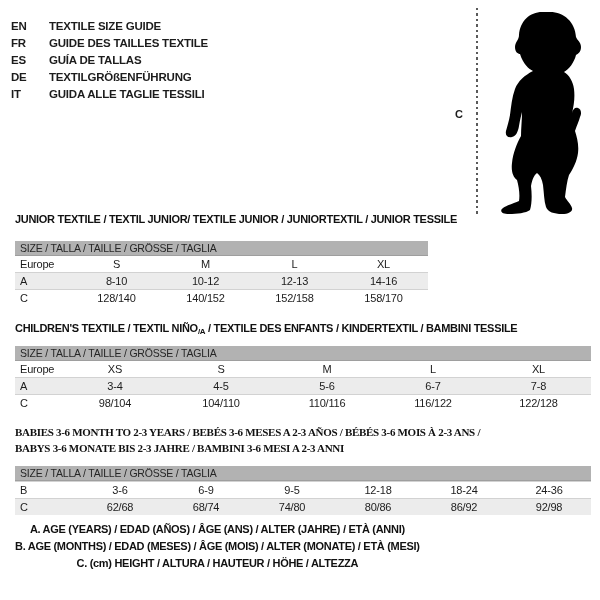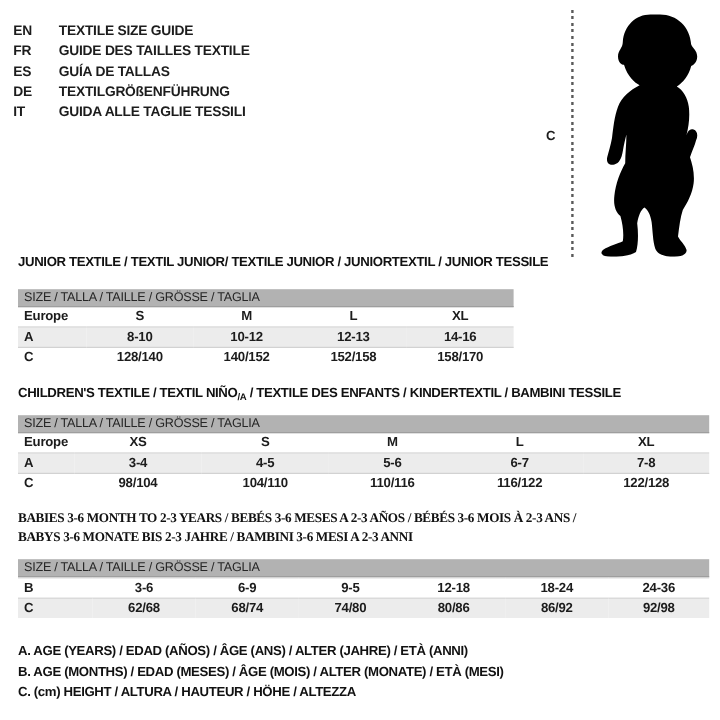--- a/index.html
+++ b/index.html
@@ -19,21 +19,21 @@
   .dotline{width:2px;
     background:repeating-linear-gradient(to bottom,#5a5a5a 0 2.5px,transparent 2.5px 5.5px);}
   .c-label{font-weight:bold;font-size:11px;}
 
   
   .sec-title{font-weight:bold;font-size:11px;letter-spacing:-0.3px;white-space:nowrap;color:#111;}
   .sec-title .sub{font-size:8px;vertical-align:-2px;}
   .size-bar{background:#b2b2b2;height:14px;line-height:14px;font-size:10.5px;
     letter-spacing:-0.2px;padding-left:5px;color:#262626;border-bottom:1px solid #9e9e9e;}
   table{border-collapse:collapse;table-layout:fixed;}
-  td{font-size:11px;letter-spacing:-0.2px;height:16px;padding:0;text-align:center;white-space:nowrap;font-weight:bold;}
+  td{font-size:11px;letter-spacing:-0.2px;height:16px;padding:0;text-align:center;white-space:nowrap;}
   td.rowlabel{text-align:left;padding-left:5px;}
   tr.shaded{background:#ececec;}
   tr.bline{border-top:1px solid #d2d2d2;}
 
   
   .footnote{font-weight:bold;font-size:11px;letter-spacing:-0.3px;
     height:17px;line-height:17px;white-space:nowrap;color:#111;}
 </style>
 </head>
 <body>
@@ -215,17 +215,17 @@
       <td>68/74</td>
       <td>74/80</td>
       <td>80/86</td>
       <td>86/92</td>
       <td>92/98</td>
     </tr>
   </tbody>
     </table>
 </div>
 
-<div class="abs" style="left:15px;top:535px;">
+<div class="abs" style="left:15px;top:521px;text-align:center;">
   <div class="footnote">A. AGE (YEARS) / EDAD (AÑOS) / ÂGE (ANS) / ALTER (JAHRE) / ETÀ (ANNI)</div>
   <div class="footnote">B. AGE (MONTHS) / EDAD (MESES) / ÂGE (MOIS) / ALTER (MONATE) / ETÀ (MESI)</div>
   <div class="footnote">C. (cm) HEIGHT / ALTURA / HAUTEUR / HÖHE / ALTEZZA</div>
 </div>
 
 </body></html>

